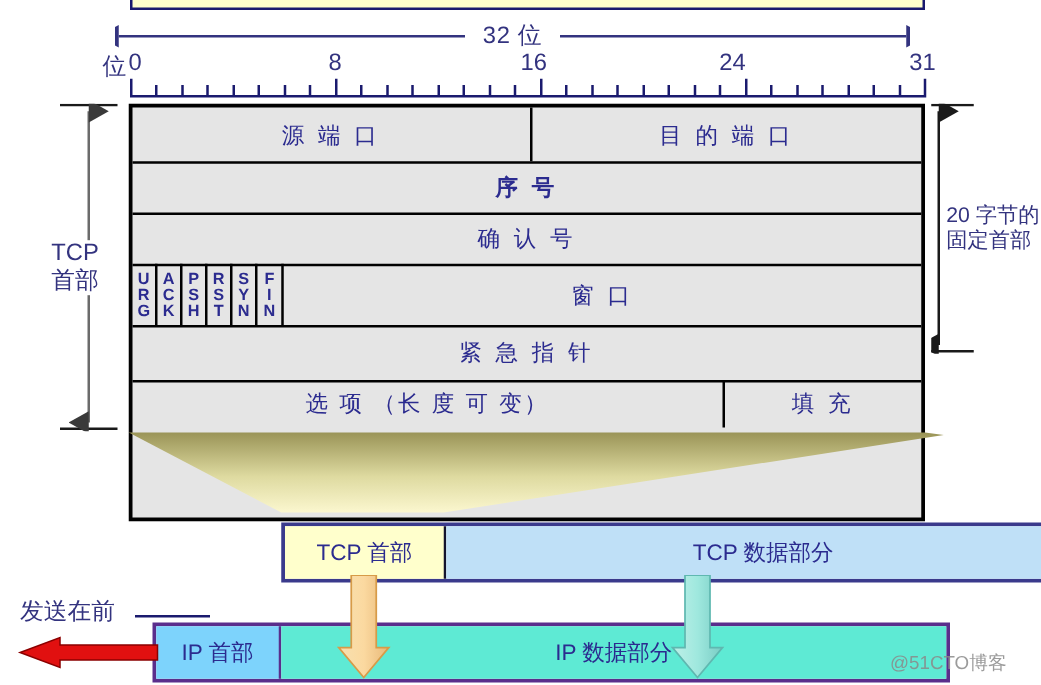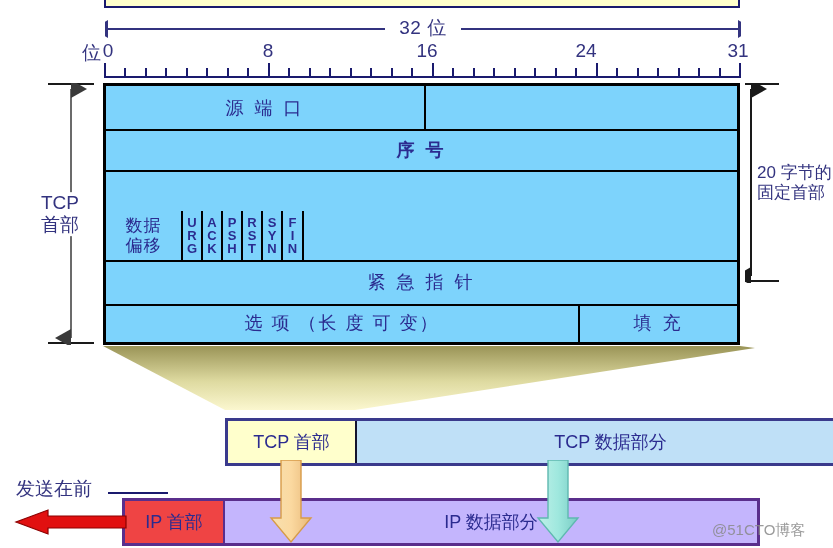--- a/index.html
+++ b/index.html
@@ -16,21 +16,21 @@
   
   .abs{position:absolute;box-sizing:border-box;}
 
   
   .topbar{
     left:104px;top:-8px;width:636px;height:16px;
     background:#ffffcc;border:2px solid #1a1a6e;border-top:none;
   }
 
   
-  .bitspan{left:105px;top:16px;width:636px;height:26px;}
+  .bitspan{left:92px;top:16px;width:636px;height:26px;}
   .bitspan svg{display:block;}
   .bitspan .lbl{
     position:absolute;left:0;right:0;top:-1px;text-align:center;
     font-size:19px;color:#33337f;letter-spacing:0.5px;
   }
   .bitspan .lbl span{background:#ffffff;padding:0 8px;}
 
   
   .ruler{left:104px;top:62px;width:637px;height:16px;}
   .ruler .base{position:absolute;left:0;top:14px;width:100%;height:2px;background:#1a1a6e;}
@@ -38,22 +38,22 @@
   .ruler i.maj{top:1px;height:13px;}
   .rulernums{left:60px;top:40px;width:690px;height:22px;}
   .rulernums b{
     position:absolute;top:0;font-weight:normal;font-size:19px;color:#33337f;
     transform:translateX(-50%);
   }
   .rulernums b.bitword{transform:none;}
 
   
   .tbl{
-    left:103px;top:83px;width:637px;height:262px;
-    border:3px solid #000000;background:#7dd3fc;
+    left:103px;top:83px;width:637px;height:334px;
+    border:3px solid #000000;background:#e5e5e5;
   }
   .row{position:absolute;left:0;width:100%;border-bottom:2px solid #000000;display:flex;}
   .row.last{border-bottom:none;}
   .cell{
     position:relative;display:flex;align-items:center;justify-content:center;
     font-size:18px;color:#2b2b8f;letter-spacing:3px;
     border-right:2px solid #000000;box-sizing:border-box;height:100%;
     white-space:nowrap;
   }
   .cell.lastc{border-right:none;}
@@ -92,22 +92,22 @@
     font-size:18px;color:#2b2b8f;height:100%;box-sizing:border-box;white-space:nowrap;
   }
   .segbox .tcphdr{width:129px;background:#ffffcc;border-right:2px solid #14142e;}
   .segbox .tcpdata{flex:1;background:#bfe0f7;}
 
   .ipbox{left:122px;top:498px;width:638px;height:48px;border:3px solid #5a2e8c;display:flex;}
   .ipbox .part{
     display:flex;align-items:center;justify-content:center;
     font-size:18px;color:#2b2b8f;height:100%;box-sizing:border-box;white-space:nowrap;
   }
-  .ipbox .iphdr{width:100px;background:#ef4444;border-right:2px solid #5a2e8c;}
-  .ipbox .ipdata{flex:1;background:#c4b5fd;position:relative;}
+  .ipbox .iphdr{width:100px;background:#7dd3fc;border-right:2px solid #5a2e8c;}
+  .ipbox .ipdata{flex:1;background:#5eead4;position:relative;}
 
   .sendlabel{
     left:16px;top:476px;width:120px;height:24px;
     font-size:19px;color:#33337f;white-space:nowrap;
   }
   .sendline{left:108px;top:492px;width:60px;height:2px;background:#1a1a6e;}
 
   .redarrow{left:8px;top:504px;width:120px;height:36px;}
   .downarrows{left:0;top:460px;width:833px;height:88px;}
 
@@ -182,32 +182,32 @@
       <i style="left: 574px;"></i>
       <i style="left: 594px;"></i>
       <i style="left: 615px;"></i>
       <i class="maj" style="left: 635px;"></i>
     </div>
 
   <div class="abs tbl">
 
     <div class="row" style="top:0;height:43px;">
       <div class="cell" style="width:320px;">源 端 口</div>
+      <div class="cell lastc" style="flex:1;">目 的 端 口</div>
     </div>
 
     <div class="row" style="top:43px;height:41px;">
       <div class="cell lastc" style="flex:1;font-weight:bold;">序 号</div>
     </div>
 
+    <div class="row" style="top:84px;height:41px;">
+      <div class="cell lastc" style="flex:1;">确 认 号</div>
+    </div>
 
     <div class="row" style="top:125px;height:49px;">
-      <div class="cell two" style="width:77px;">
-        <span>数据</span>
-        <span>偏移</span>
-      </div>
       <div class="flagcell" style="width:20px;">
           <span>U</span>
           <span>R</span>
           <span>G</span>
         </div>
       <div class="flagcell" style="width:20px;">
           <span>A</span>
           <span>C</span>
           <span>K</span>
         </div>
@@ -224,20 +224,21 @@
       <div class="flagcell" style="width:20px;">
           <span>S</span>
           <span>Y</span>
           <span>N</span>
         </div>
       <div class="flagcell" style="width:21px;">
           <span>F</span>
           <span>I</span>
           <span>N</span>
         </div>
+      <div class="cell lastc" style="flex:1;">窗 口</div>
     </div>
 
     <div class="row" style="top:174px;height:44px;">
       <div class="cell lastc" style="flex:1;">紧 急 指 针</div>
     </div>
 
     <div class="row last" style="top:218px;height:38px;">
       <div class="cell" style="width:474px;letter-spacing:2px;">选 项 （长 度 可 变）</div>
       <div class="cell lastc" style="flex:1;">填 充</div>
     </div>

